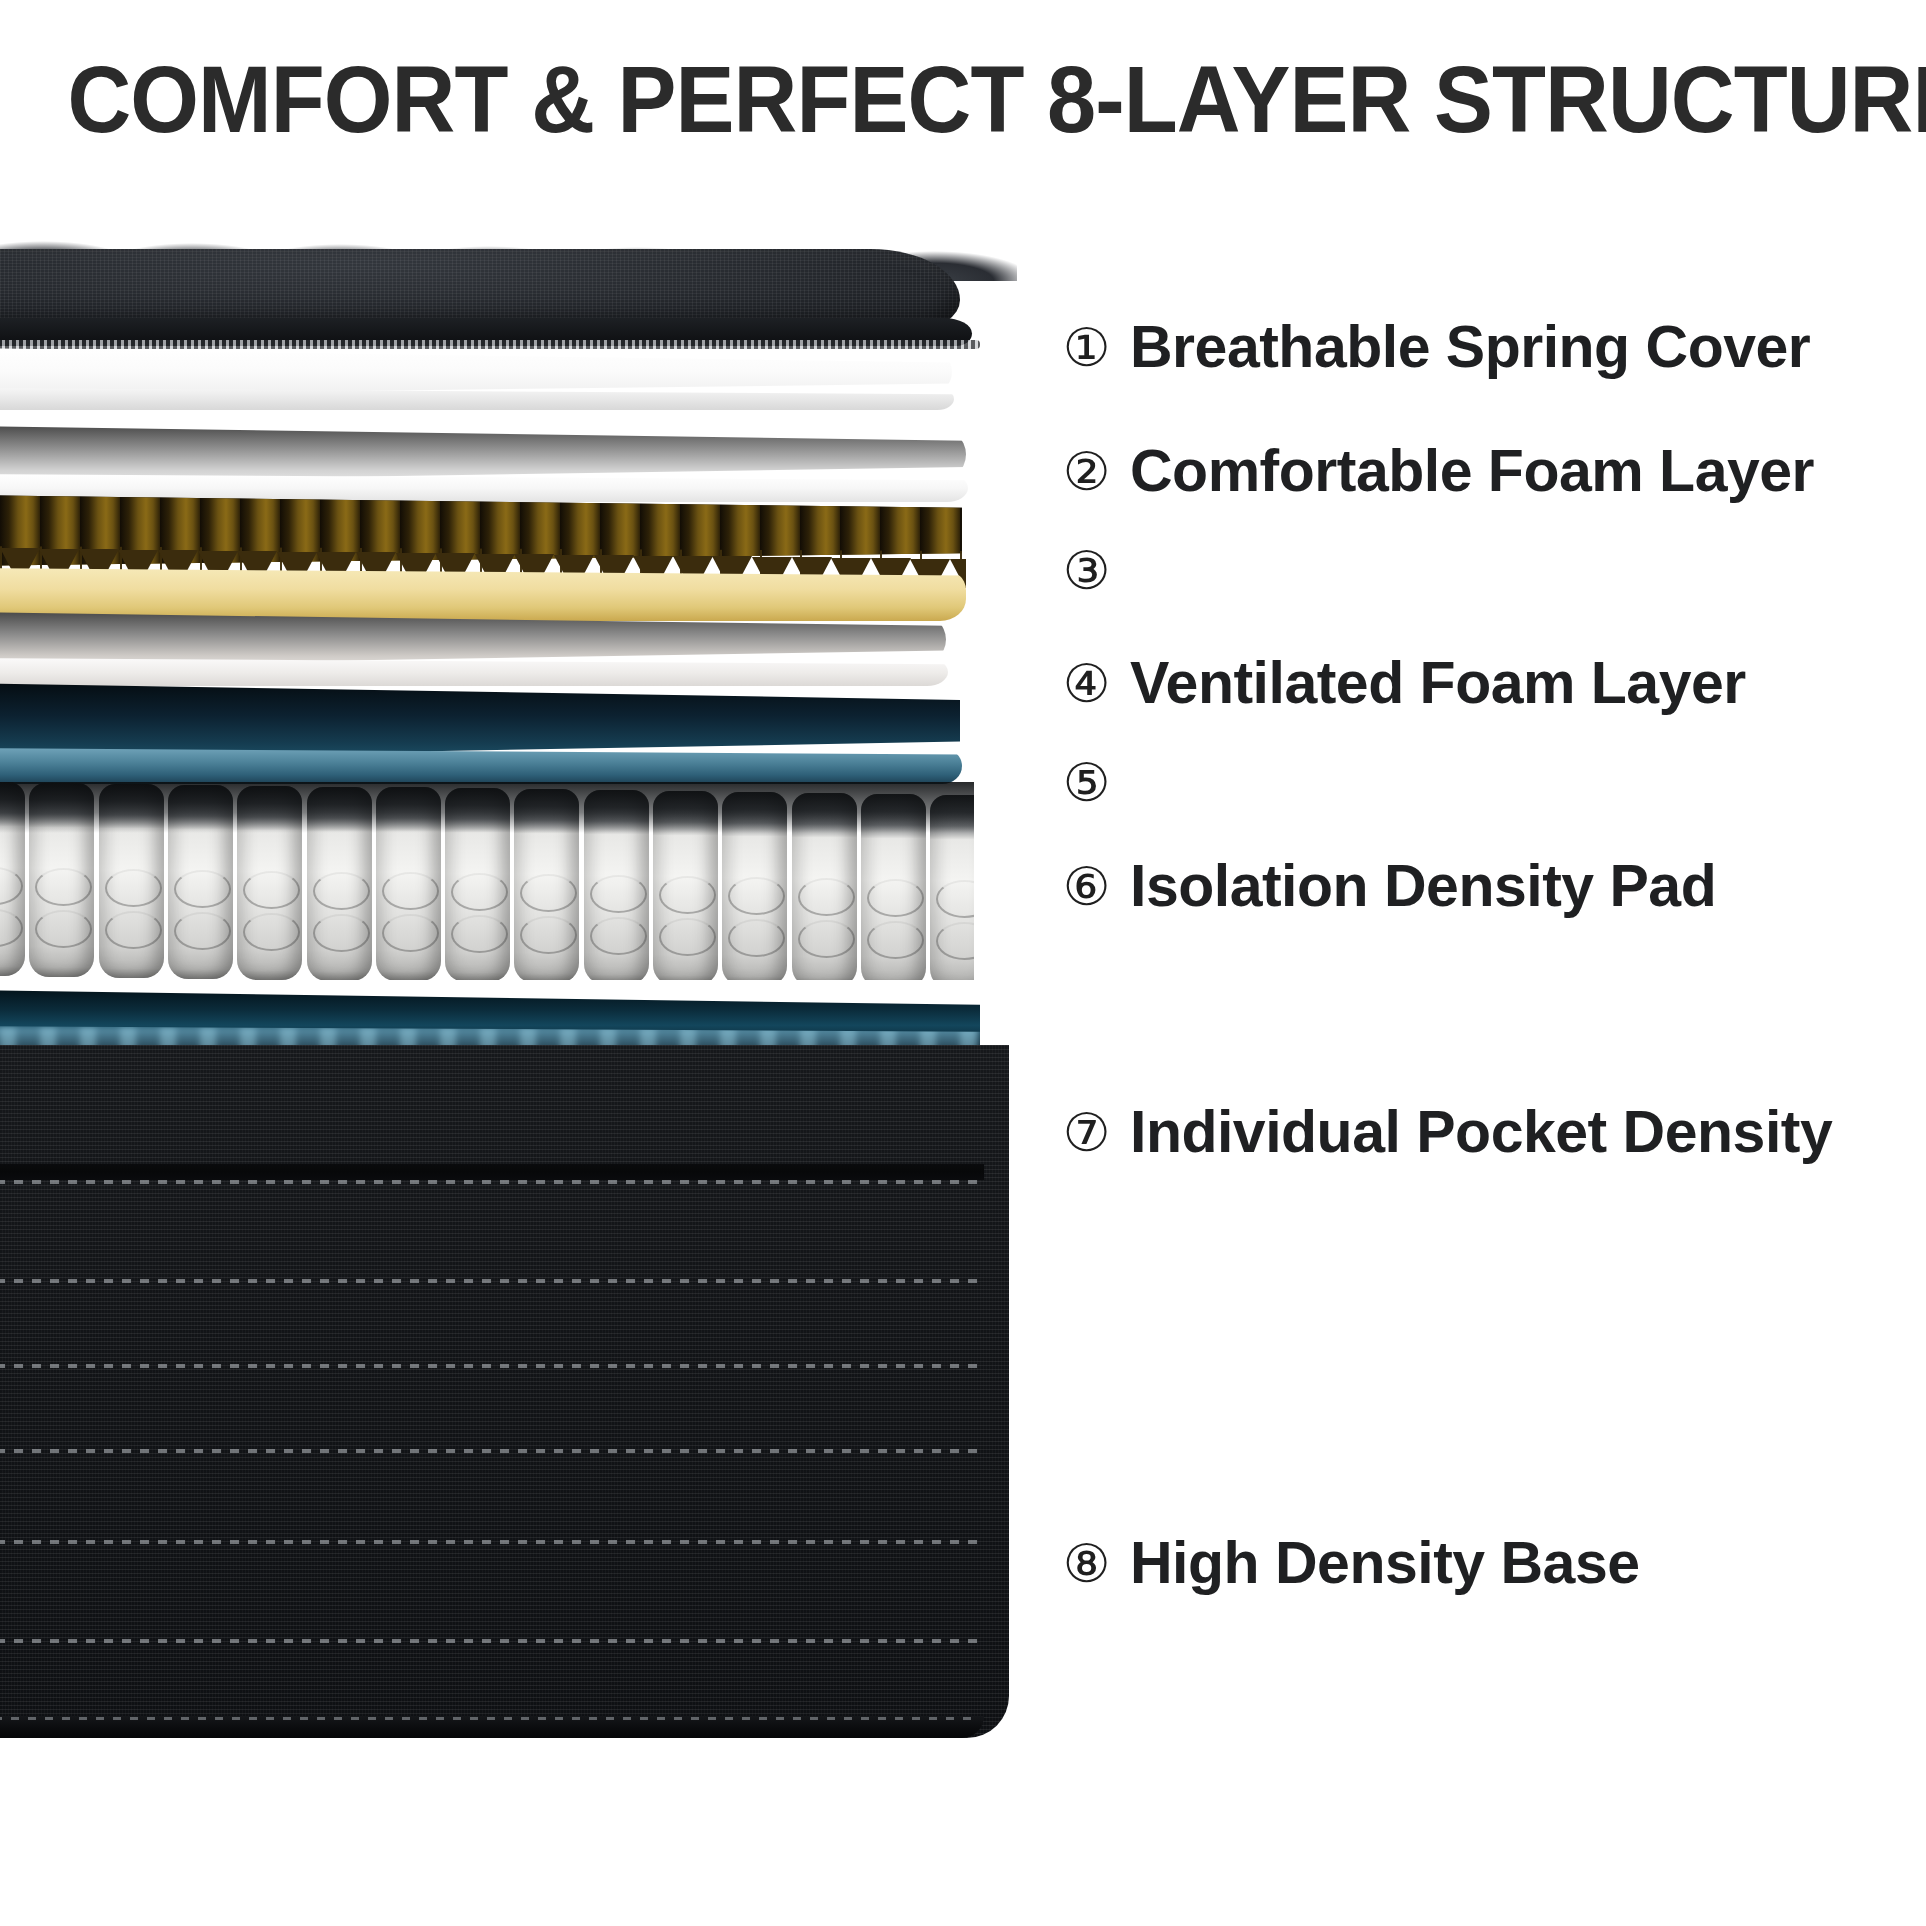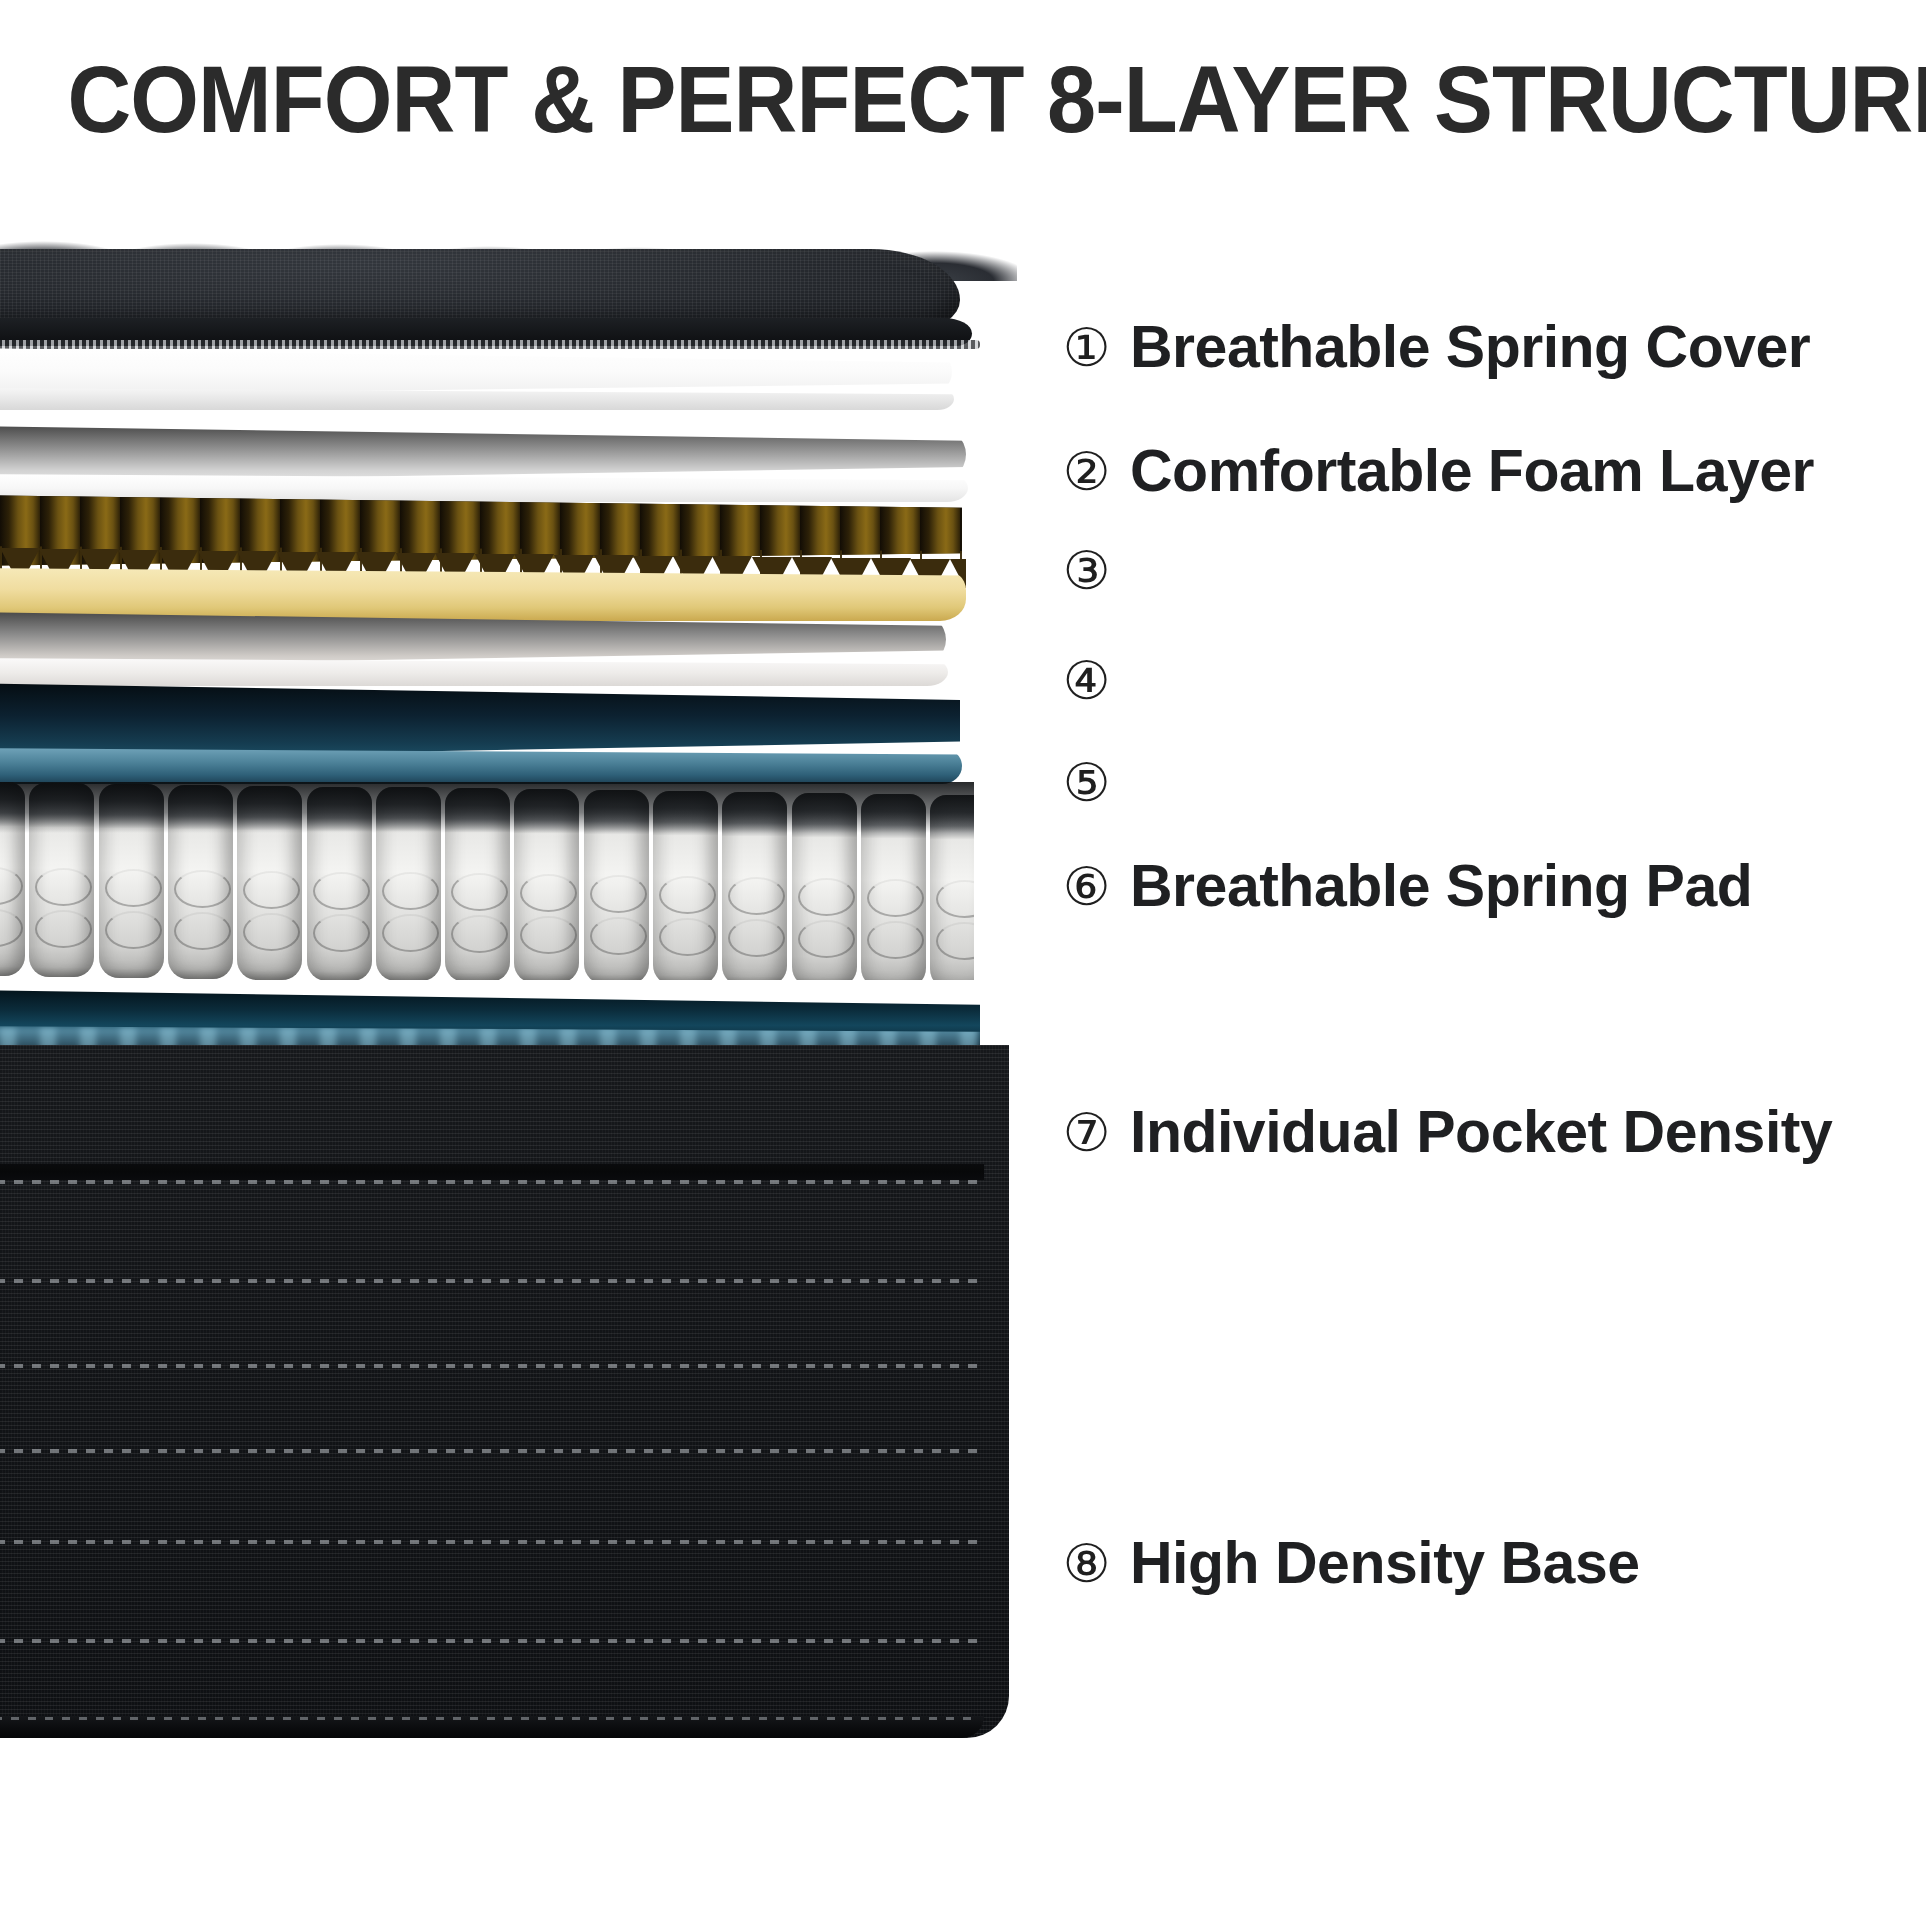--- a/index.html
+++ b/index.html
@@ -353,29 +353,30 @@
     <span class="num">②</span>
     <span class="txt">Comfortable Foam Layer</span>
   </div>
 
   <div class="label" style="top:541px">
     <span class="num">③</span>
   </div>
 
   <div class="label" style="top:651px">
     <span class="num">④</span>
+    <span class="txt">Ventilated Foam Layer</span>
   </div>
 
   <div class="label" style="top:753px">
     <span class="num">⑤</span>
   </div>
 
   <div class="label" style="top:854px">
     <span class="num">⑥</span>
-    <span class="txt">Breathable Spring Pad</span>
+    <span class="txt">Isolation Density Pad</span>
   </div>
 
   <div class="label" style="top:1100px">
     <span class="num">⑦</span>
     <span class="txt">Individual Pocket Density</span>
   </div>
 
   <div class="label" style="top:1531px">
     <span class="num">⑧</span>
     <span class="txt">High Density Base</span>

